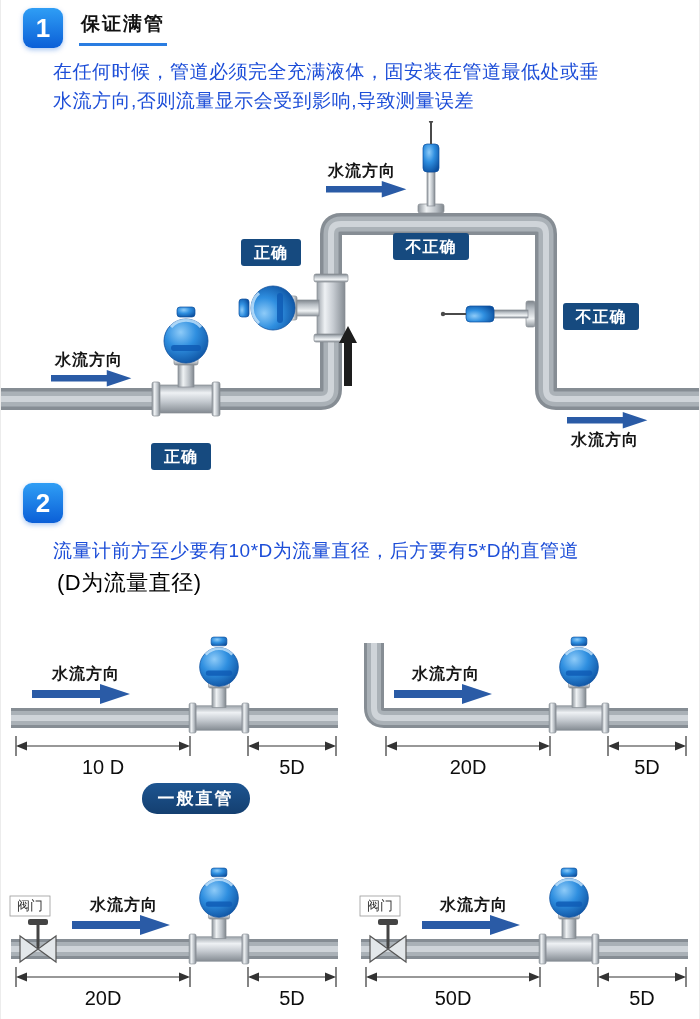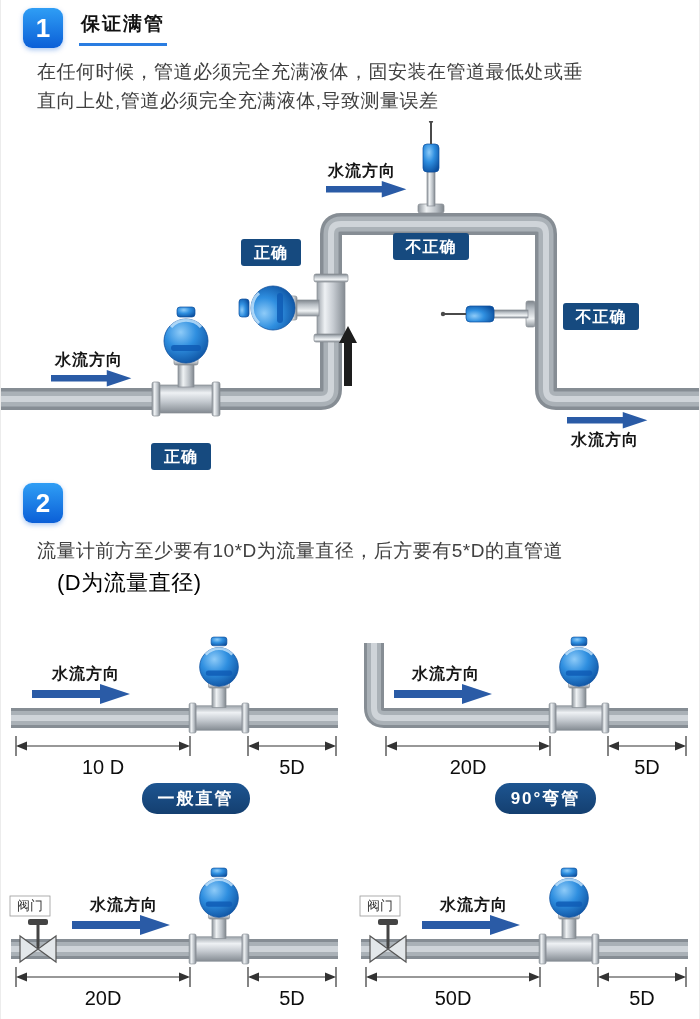--- a/index.html
+++ b/index.html
@@ -6,21 +6,21 @@
   .page{position:relative;width:700px;height:1019px;margin:0 auto;background:#fff;
         overflow:hidden;font-family:"Liberation Sans","DejaVu Sans",sans-serif;
         border-left:1px solid #ececec;border-right:1px solid #ececec;box-sizing:border-box;}
   .sec-header{display:flex;align-items:flex-start;padding:0 0 0 22px;margin-top:8px;}
   .numbadge{width:40px;height:40px;border-radius:9px;flex:0 0 40px;
             background:linear-gradient(180deg,#2f9ef5,#0b5fd7);
             color:#fff;font-weight:bold;font-size:26px;display:flex;align-items:center;
             justify-content:center;box-shadow:0 2px 5px rgba(11,95,215,.35);}
   .sec-title{margin-left:16px;font-size:19px;font-weight:bold;color:#121212;
              letter-spacing:2px;padding:3px 2px 6px 2px;border-bottom:3px solid #2a7de1;}
-  .body-text{margin:10px 40px 0 36px;font-size:19px;color:#404040;line-height:1.5;letter-spacing:0.5px;}
+  .body-text{margin:10px 40px 0 52px;font-size:19px;color:#1d4ed8;line-height:1.5;letter-spacing:0.5px;}
   .note-red{margin:0 40px 0 56px;font-size:22px;color:#000000;line-height:1.5;letter-spacing:0.5px;}
   .main-svg{display:block;margin-top:6px;}
   .grid{display:grid;grid-template-columns:350px 350px;row-gap:40px;margin-top:24px;}
   .cell{display:flex;flex-direction:column;align-items:center;}
   .cap{display:inline-block;margin-top:2px;background:linear-gradient(180deg,#1d5591,#143f70);
        color:#fff;font-size:17px;font-weight:bold;letter-spacing:2px;
        padding:4px 16px;border-radius:15px;margin-left:39px;}
   svg text{font-family:"Liberation Sans","DejaVu Sans",sans-serif;}
   .flowlbl{font-size:16px;font-weight:bold;fill:#161616;letter-spacing:1px;}
   .dimlbl{font-size:20px;fill:#0e0e0e;}
@@ -78,21 +78,21 @@
 
 <div class="page">
 
   <div class="sec-header">
     <div class="numbadge">1</div>
     <div class="sec-title">保证满管</div>
   </div>
 
   <div class="body-text">
     <div>在任何时候，管道必须完全充满液体，固安装在管道最低处或垂</div>
-    <div>直向上处,管道必须完全充满液体,导致测量误差</div>
+    <div>水流方向,否则流量显示会受到影响,导致测量误差</div>
   </div>
 
   <svg class="main-svg" width="700" height="352" viewBox="0 0 700 352">
 
     <g>
       <path d="M -6 278 L 320 278 Q 330 278 330 268 L 330 113 Q 330 103 340 103 L 535 103 Q 545 103 545 113 L 545 268 Q 545 278 555 278 L 706 278" fill="none" stroke="#868d94" stroke-width="22"></path>
       <path d="M -6 278 L 320 278 Q 330 278 330 268 L 330 113 Q 330 103 340 103 L 535 103 Q 545 103 545 113 L 545 268 Q 545 278 555 278 L 706 278" fill="none" stroke="#aab1b7" stroke-width="15"></path>
       <path d="M -6 278 L 320 278 Q 330 278 330 268 L 330 113 Q 330 103 340 103 L 535 103 Q 545 103 545 113 L 545 268 Q 545 278 555 278 L 706 278" fill="none" stroke="#cfd4d9" stroke-width="6"></path>
     </g>
 
@@ -189,21 +189,20 @@
         <text class="dimlbl" x="114" y="151" text-anchor="middle">20D</text>
         <g stroke="#333" stroke-width="1.2">
           <line x1="254" y1="113" x2="254" y2="133"></line>
             <line x1="332" y1="113" x2="332" y2="133"></line>
           <line x1="256" y1="123" x2="330" y2="123"></line>
           <polygon points="254,123 265,118.5 265,127.5" fill="#333" stroke="none"></polygon>
           <polygon points="332,123 321,118.5 321,127.5" fill="#333" stroke="none"></polygon>
         </g>
         <text class="dimlbl" x="293" y="151" text-anchor="middle">5D</text>
       </svg>
-      <div class="cap">90°弯管</div>
     </div>
 
     <div class="cell">
       <svg width="345" height="158" viewBox="0 0 345 158">
         <g>
           <path d="M 7 95 H 334" fill="none" stroke="#868d94" stroke-width="20"></path>
           <path d="M 7 95 H 334" fill="none" stroke="#aab1b7" stroke-width="14"></path>
           <path d="M 7 95 H 334" fill="none" stroke="#cfd4d9" stroke-width="6"></path>
         </g>
         <g>

